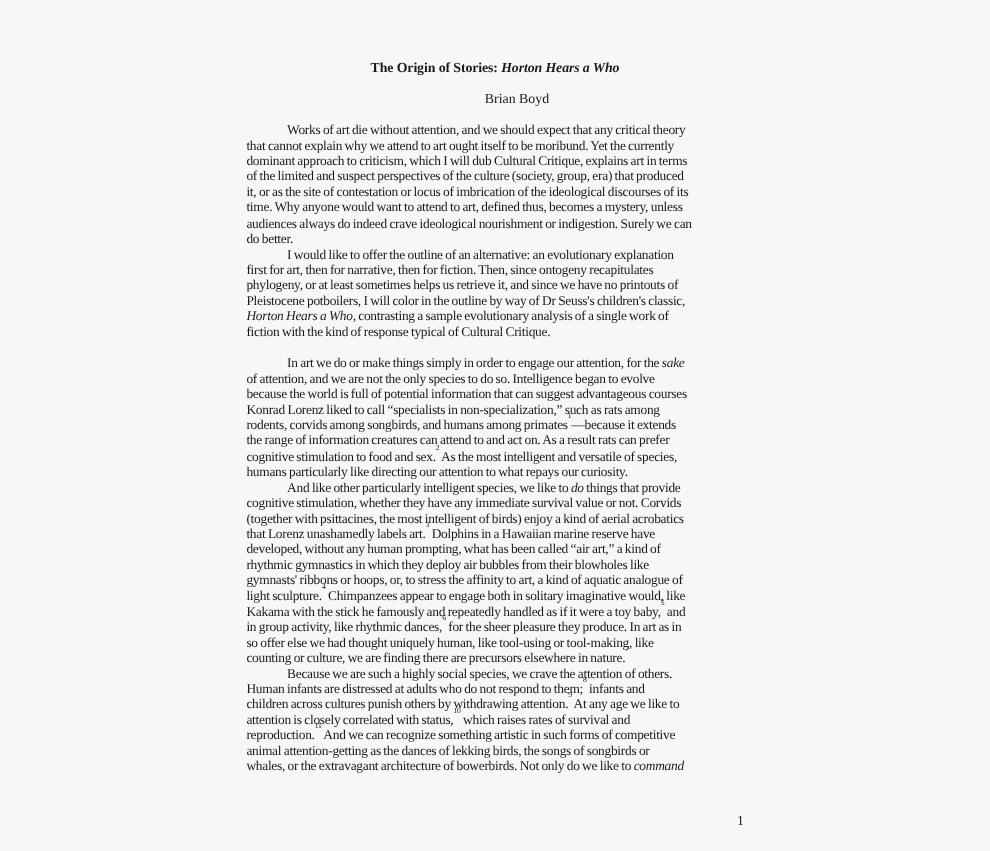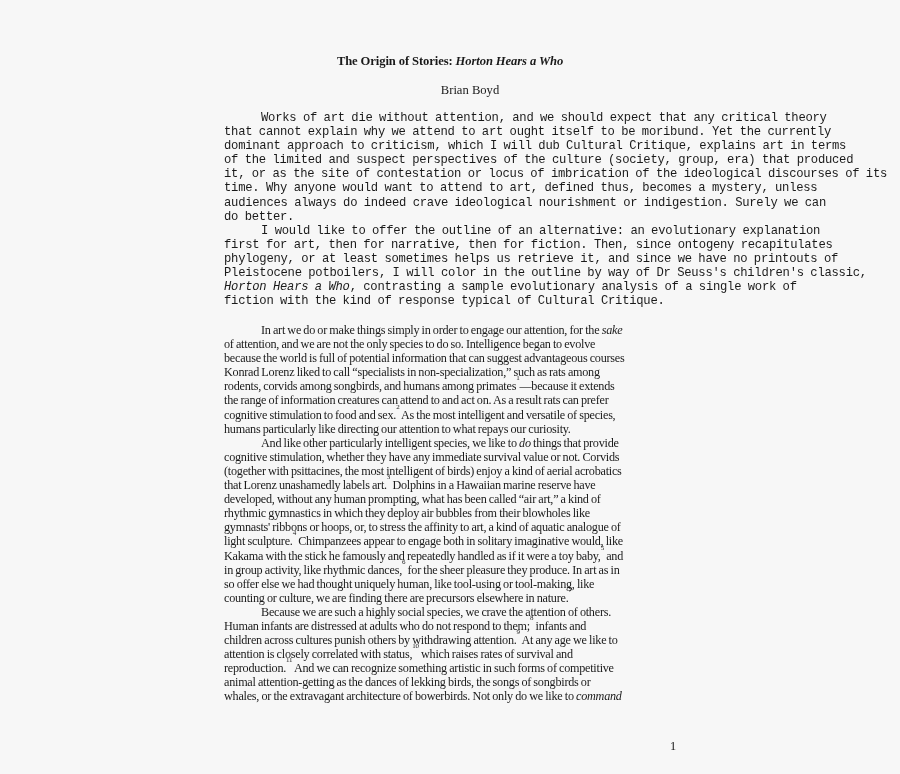--- a/index.html
+++ b/index.html
@@ -47,21 +47,21 @@
       line-height: 14.1px;
       letter-spacing: -0.25px;
       word-spacing: -0.5px;
     }
     .line {
       white-space: nowrap;
       display: block;
       height: 14.1px;
     }
     .indent { padding-left: 37px; }
-    .block1 { top: 95px; font-family: Liberation Mono, monospace; }
+    .block1 { top: 95px; }
     .block2 { top: 307px; }
     i.em { font-style: italic; }
     sup {
       font-size: 7px;
       vertical-align: top;
       position: relative;
       top: -1px;
       line-height: 0;
     }
     .page-number {

